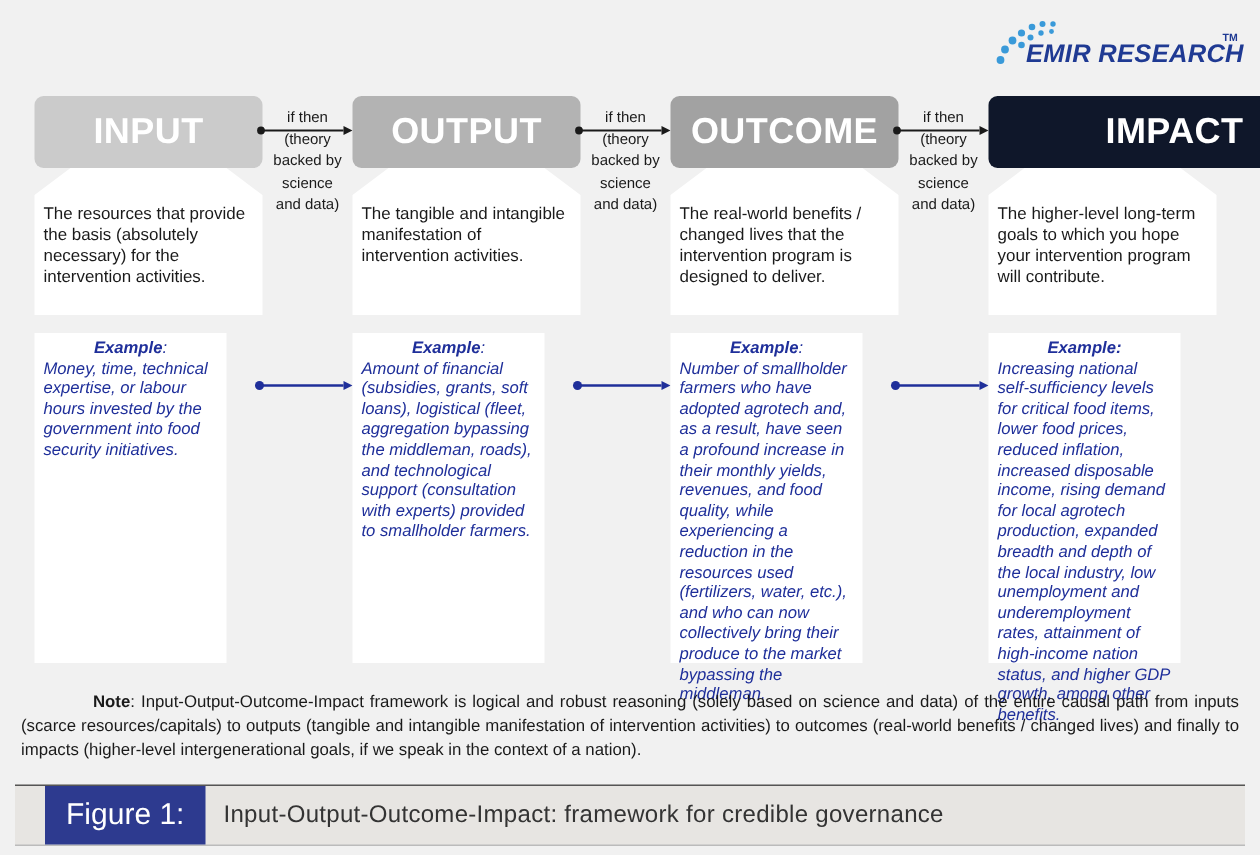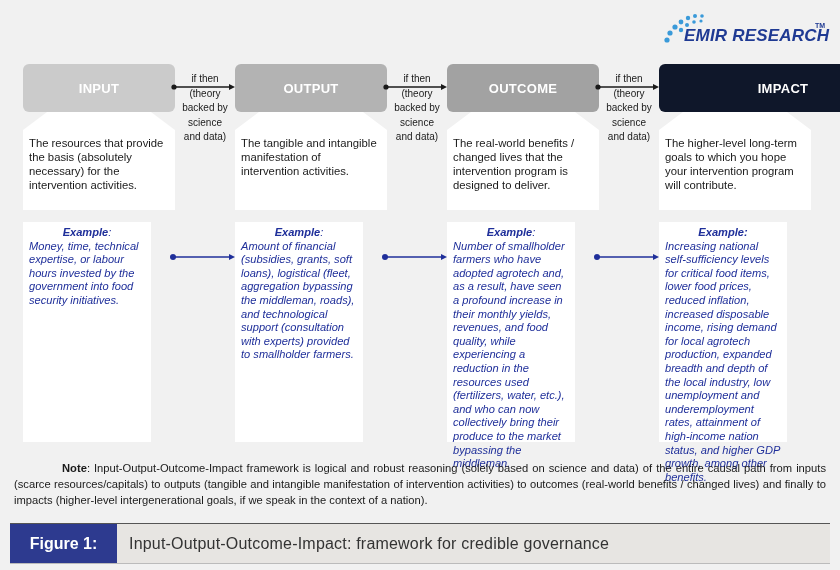--- a/index.html
+++ b/index.html
@@ -22,21 +22,21 @@
 
   
   .col { position:absolute; top:64px; width:152px; }
   .col-input { left:23px; }
   .col-output { left:235px; }
   .col-outcome { left:447px; }
   .col-impact { left:659px; }
 
   .header {
     position:absolute; left:0; top:0; width:152px; height:48px;
-    border-radius:6px; color:#fff; font-weight:bold; font-size:13px;
+    border-radius:6px; color:#fff; font-weight:bold; font-size:24px;
     display:flex; align-items:center; justify-content:center; letter-spacing:0.3px;
   }
   .tab {
     position:absolute; left:0; top:48px; width:152px; height:18px;
   }
   .desc {
     position:absolute; left:0; top:66px; width:152px; height:80px;
     background:#fff; box-sizing:border-box; padding:6px 6px 0 6px;
     font-size:11.3px; line-height:14px; color:#1a1a1a;
   }
@@ -64,21 +64,21 @@
   }
   .note b { font-weight:bold;padding-left:48px; }
 
   .caption {
     position:absolute; left:10px; top:523px; width:820px; height:39px;
     border-top:1px solid #555; border-bottom:1px solid #bbb;
     background:#e7e5e2; display:flex;
   }
   .caption-label {
     width:107px; height:39px; background:#2d3a8f; color:#fff;
-    font-weight:bold; font-size:16px; display:flex; align-items:center; justify-content:center;
+    font-weight:normal; font-size:20px; display:flex; align-items:center; justify-content:center;margin-left:20px;
   }
   .caption-title {
     padding-left:12px; display:flex; align-items:center;
     font-size:16px; color:#333; letter-spacing:0.2px;
   }
 </style>
 </head>
 <body>
 
 <div class="logo">

